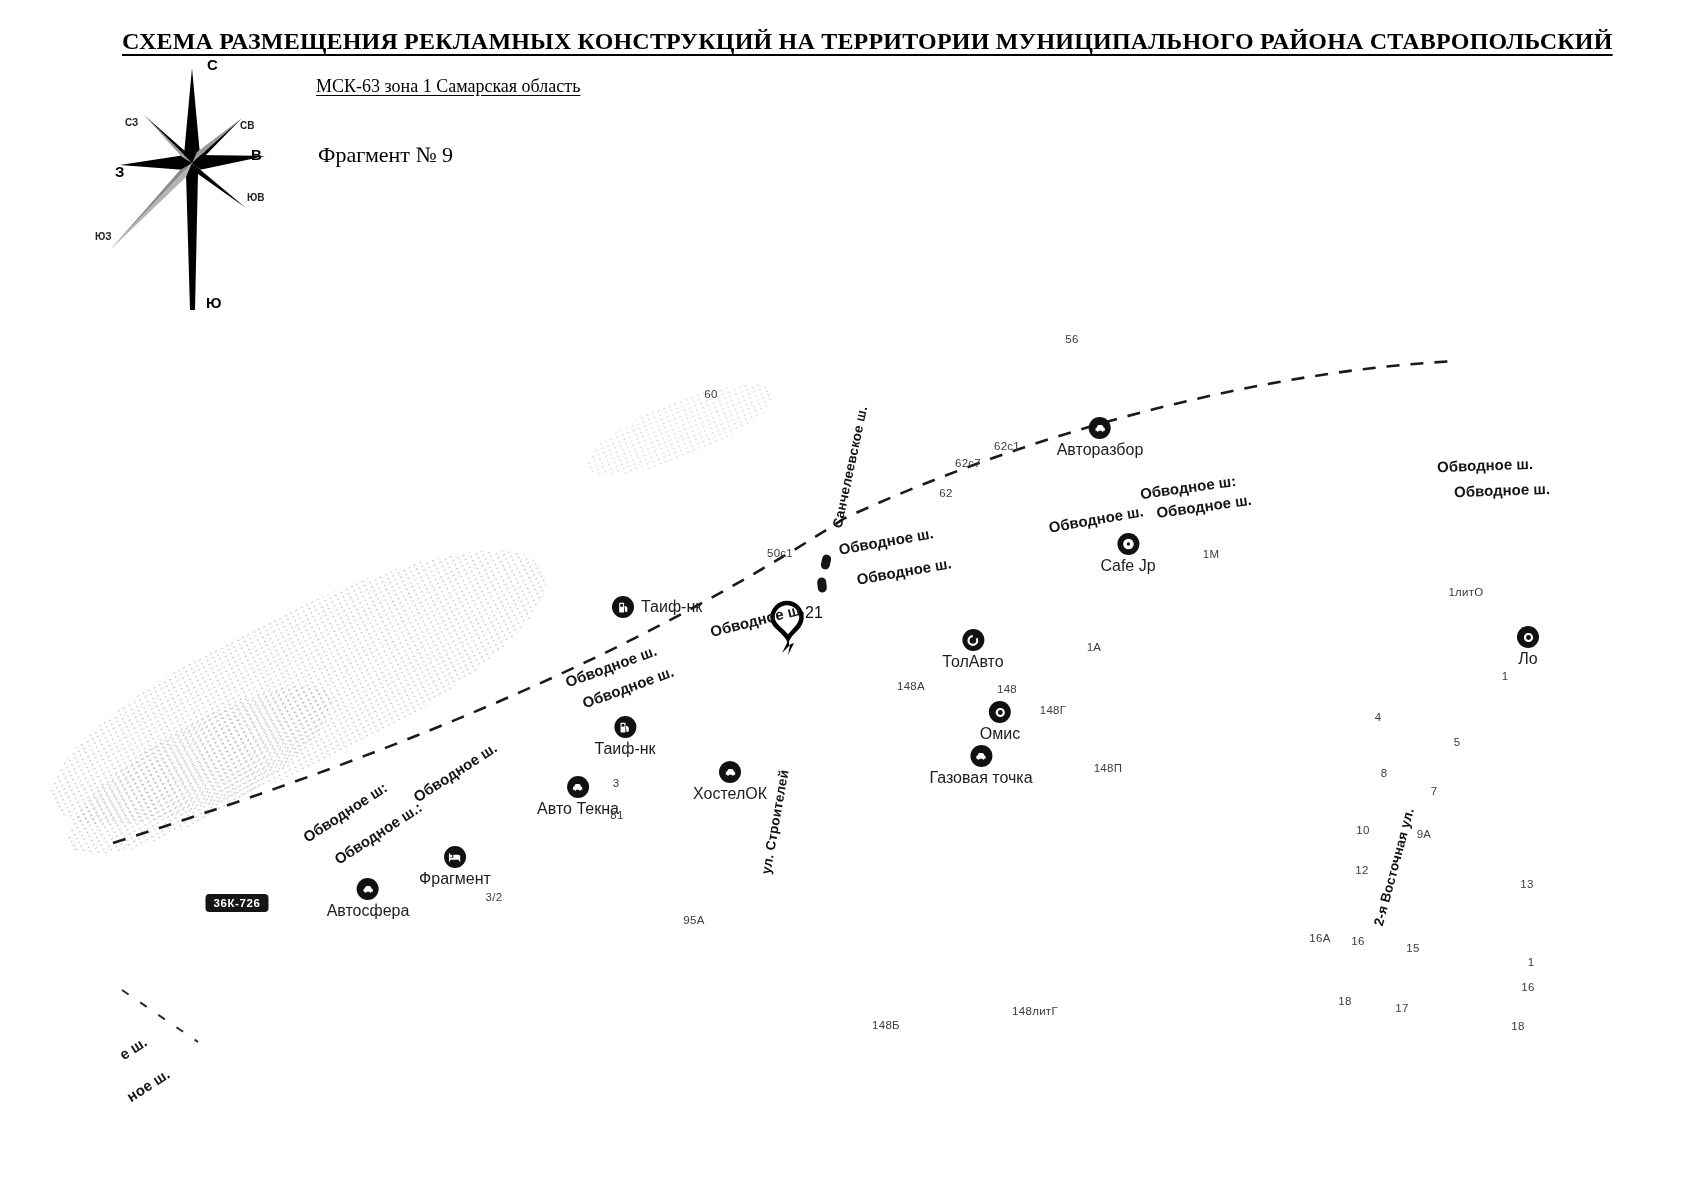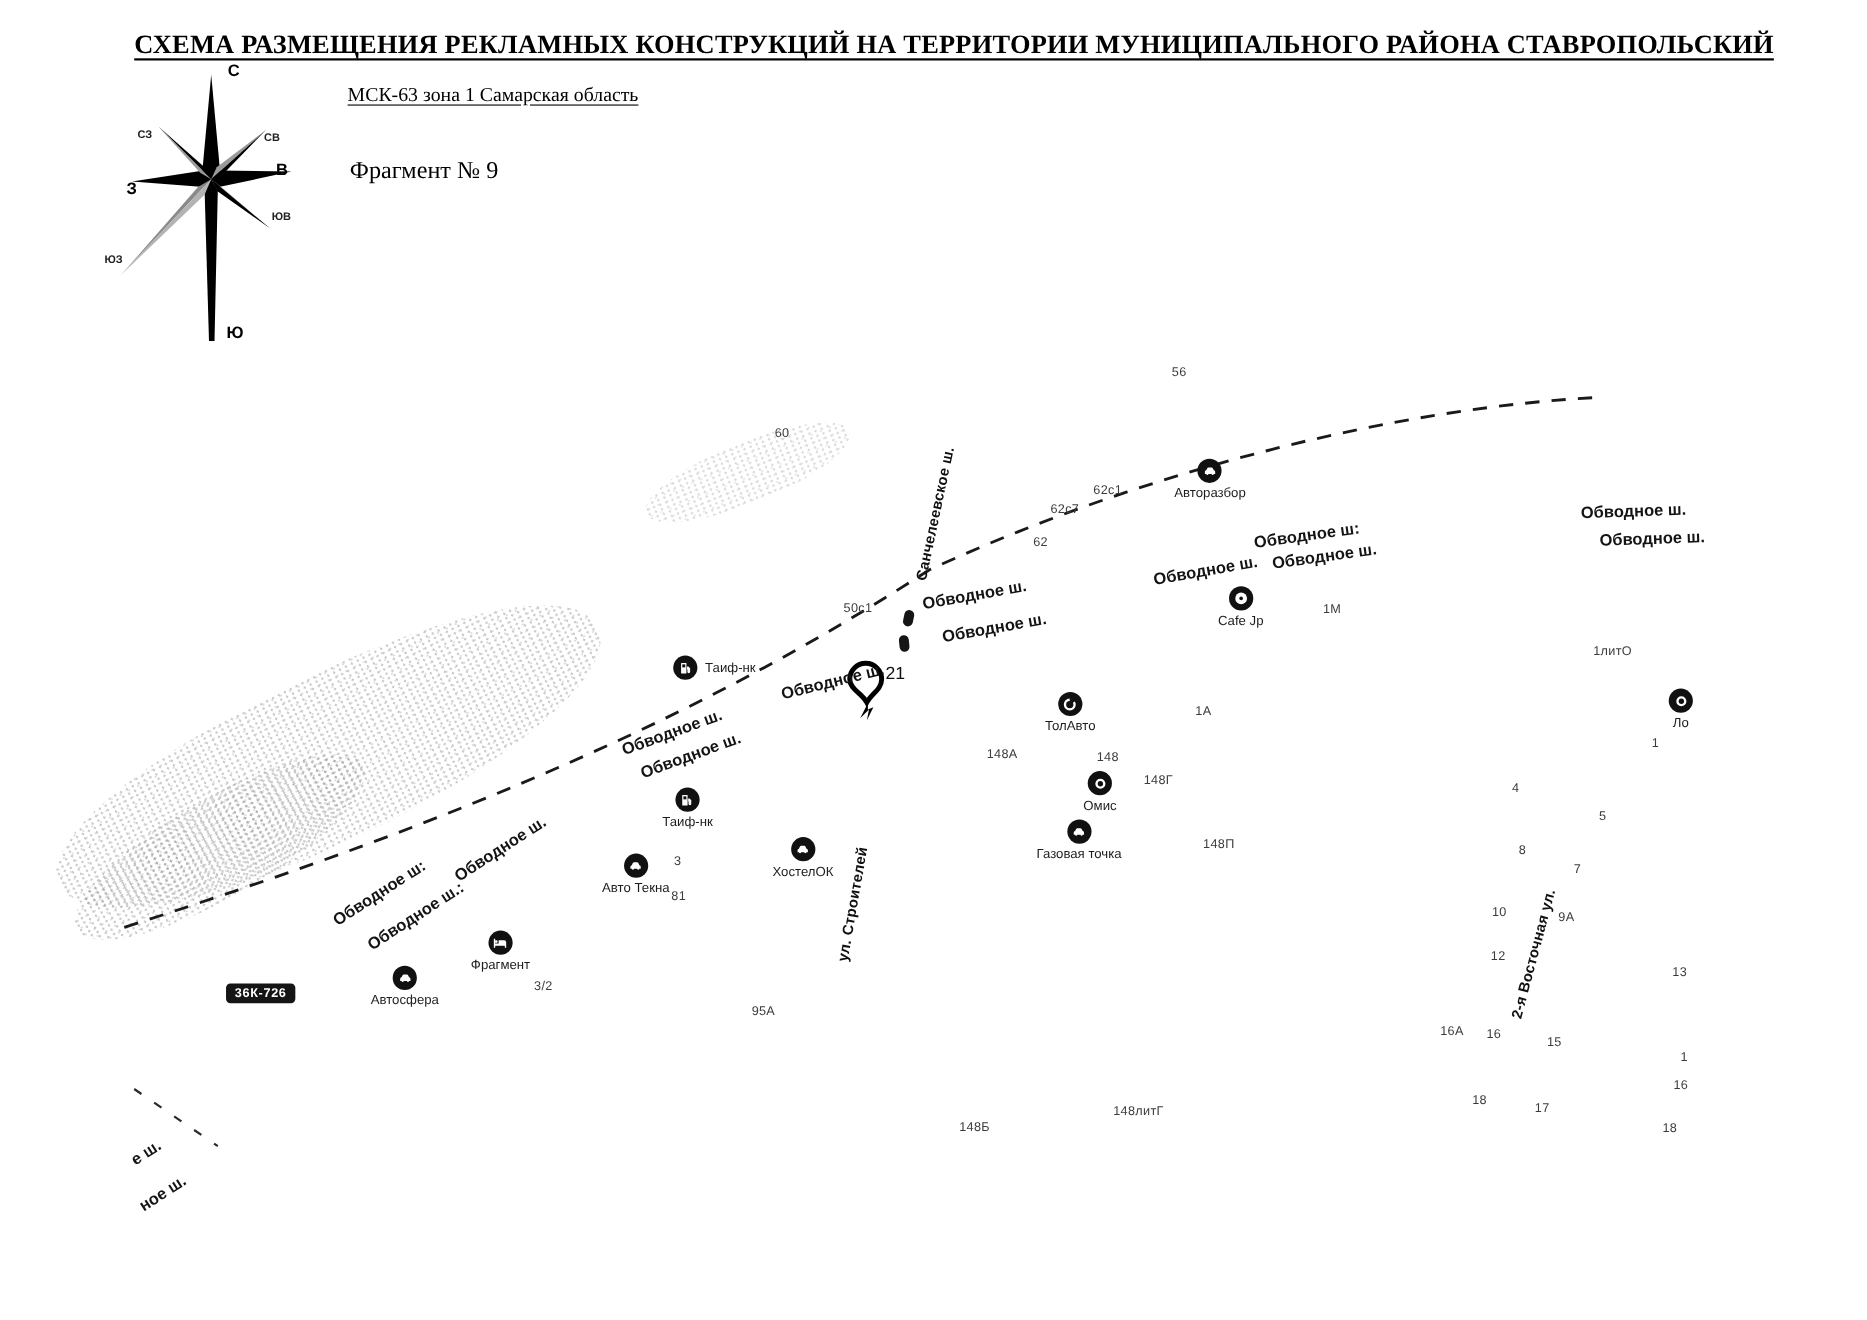--- a/index.html
+++ b/index.html
@@ -39,21 +39,21 @@
     letter-spacing:.3px;white-space:nowrap;}
   .roadlbl{position:absolute;font-size:15px;font-weight:700;color:#141414;white-space:nowrap;
     transform:translate(-50%,-50%) rotate(var(--r));}
   .streetlbl{position:absolute;font-size:13.5px;font-weight:700;color:#101010;white-space:nowrap;
     transform:translate(-50%,-50%) rotate(var(--r));letter-spacing:.2px;}
   .poi{position:absolute;display:flex;flex-direction:column;align-items:center;gap:2px;
     transform:translate(-50%,-11px);}
   .poi.row{flex-direction:row;gap:7px;transform:translate(-11px,-11px);}
   .poi .ic{width:22px;height:22px;border-radius:50%;background:#111;flex:0 0 auto;
     display:flex;align-items:center;justify-content:center;}
-  .poi .lb{font-size:12px;color:#1d1d1d;white-space:nowrap;}
+  .poi .lb{font-size:16px;color:#1d1d1d;white-space:nowrap;}
   .pill{position:absolute;width:9px;height:15px;border-radius:4.5px;background:#151515;}
   .road-badge{position:absolute;transform:translate(-50%,-50%);background:#151515;color:#fff;
     font-weight:bold;font-size:11.5px;padding:3px 8px;border-radius:4px;letter-spacing:.6px;}
   .pin{position:absolute;width:40px;height:64px;}
   .pin-num{position:absolute;transform:translate(0,-50%);font-size:16px;color:#111;}
 </style>
 </head>
 <body>
 
 <div class="page">

